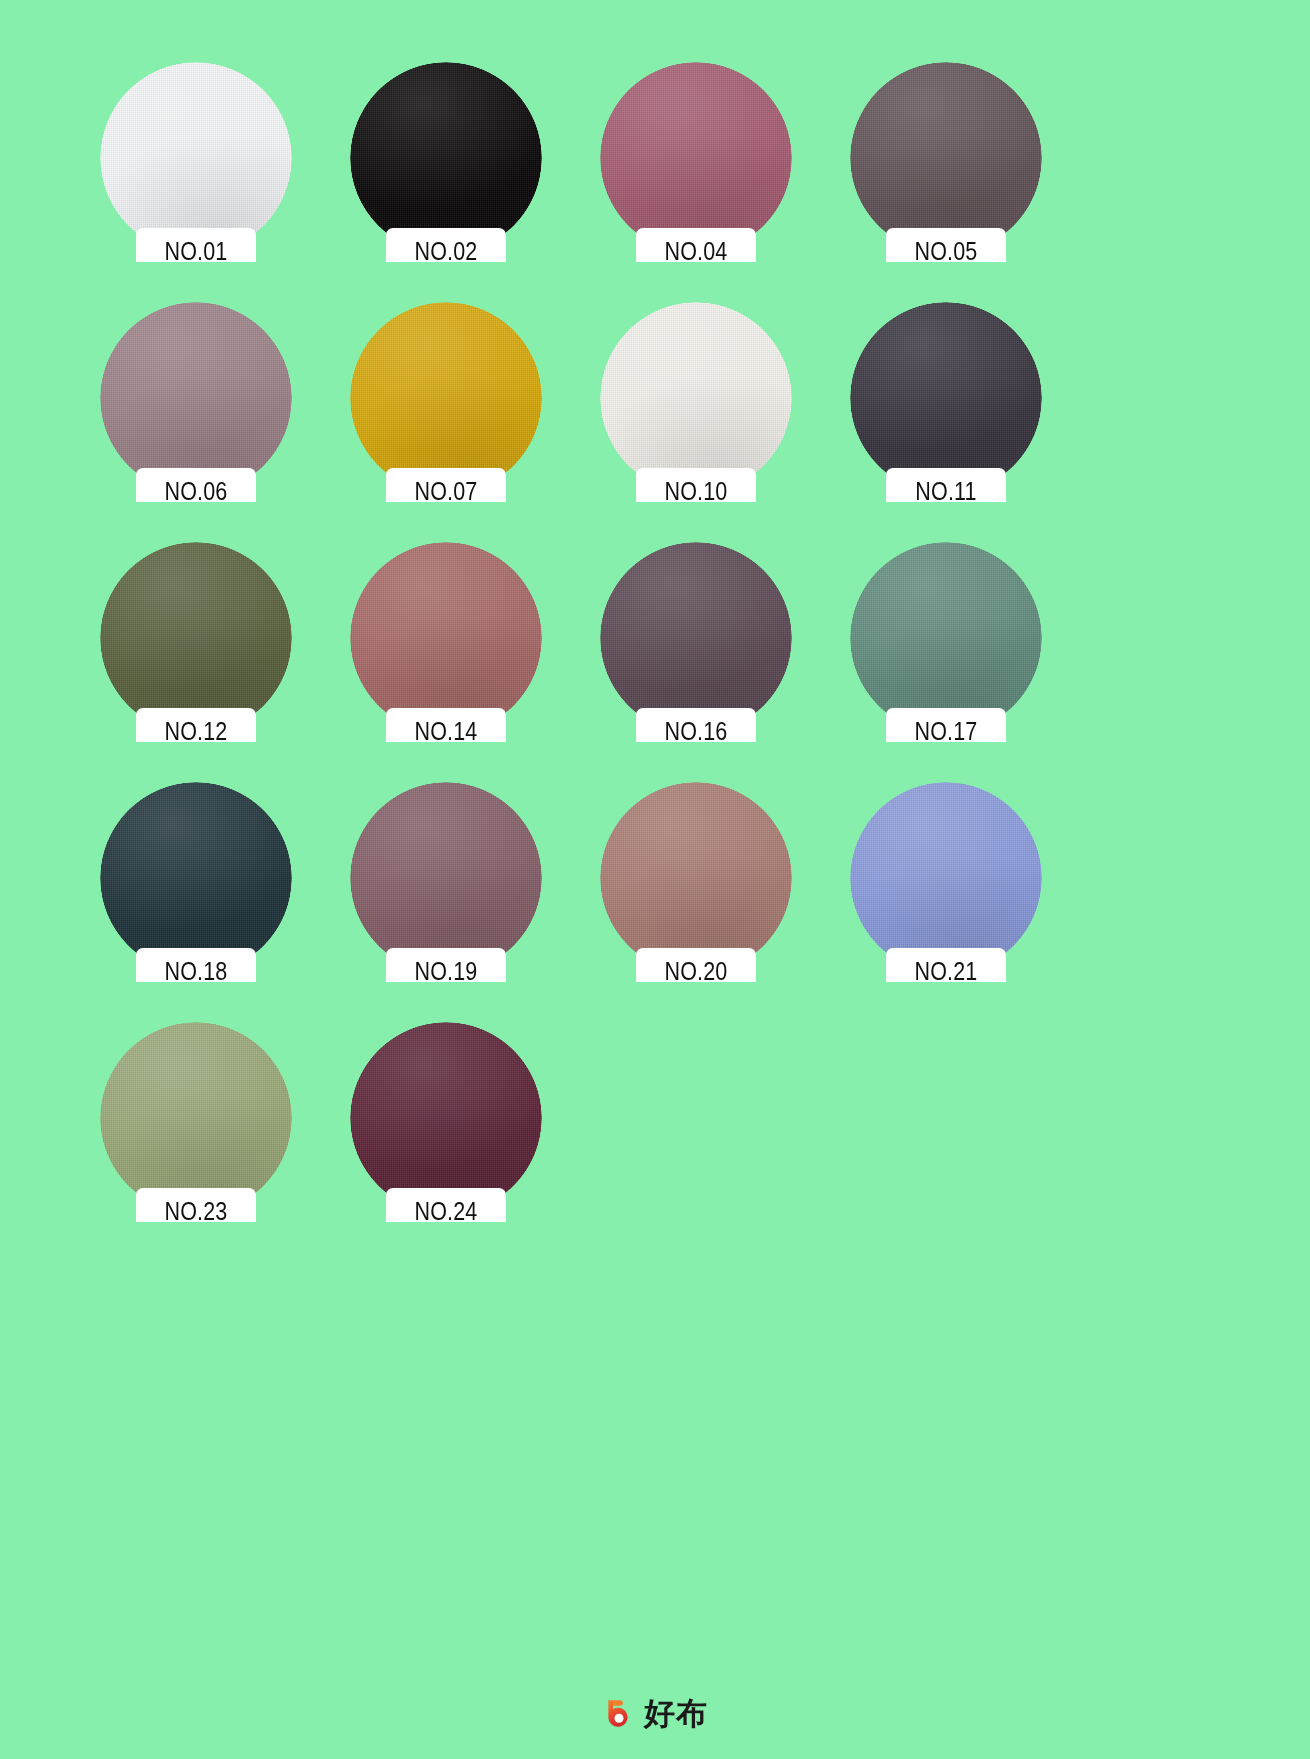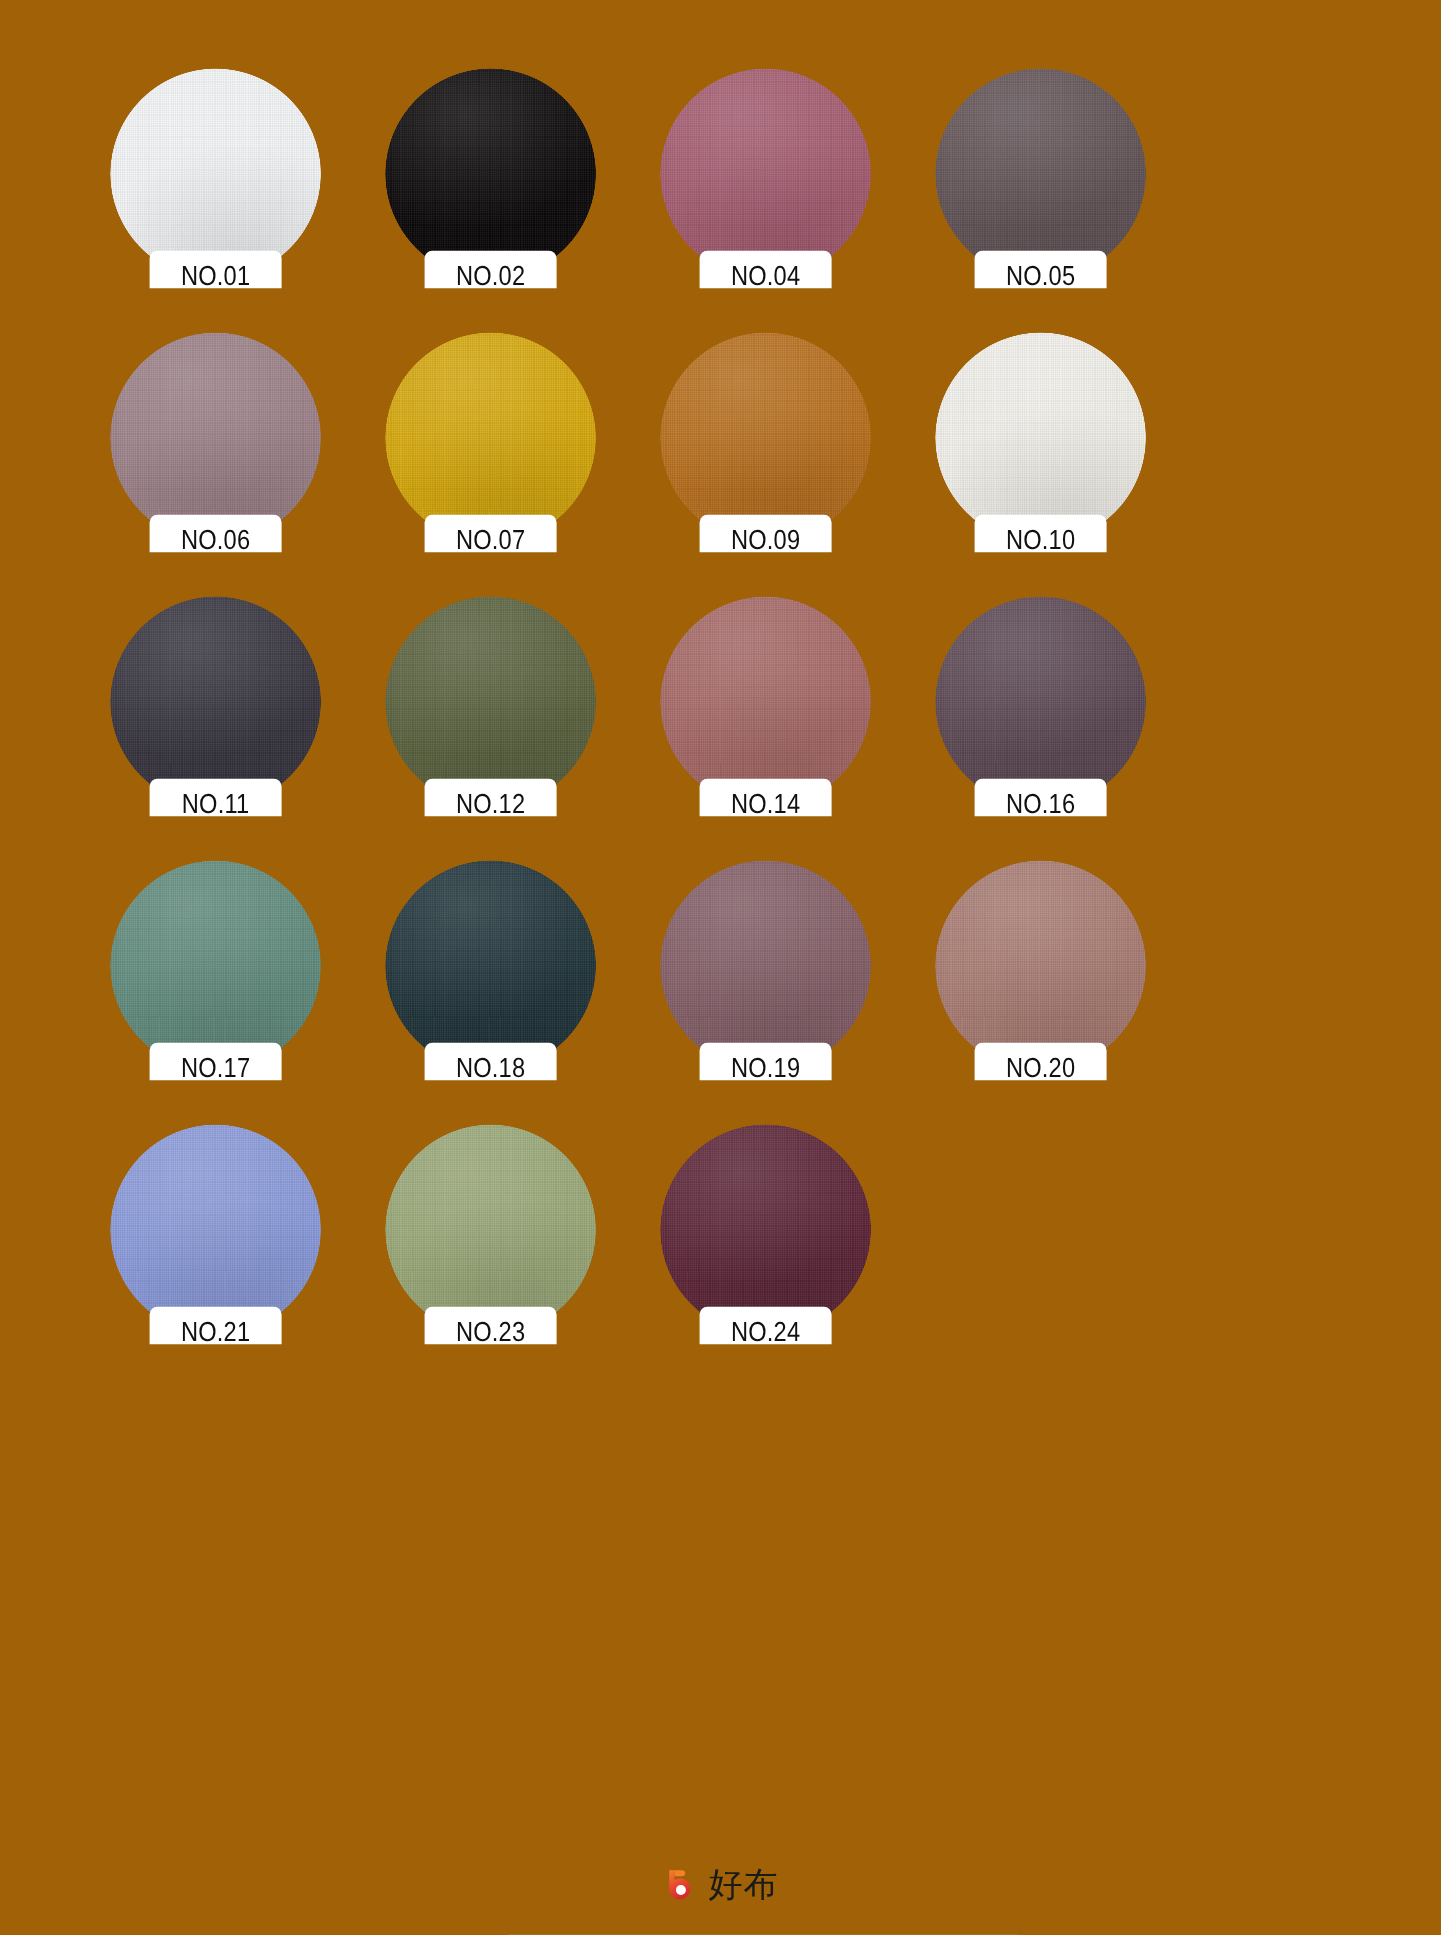--- a/index.html
+++ b/index.html
@@ -12,21 +12,21 @@
     height: 1759px;
     font-family: "Liberation Sans", sans-serif;
     overflow: hidden;
     position: relative;
   }
 
   .sheet {
     width: 1310px;
     height: 1759px;
     position: relative;
-    background: #a16207;
+    background: #86efac;
     box-sizing: border-box;
   }
 
   .swatch-grid {
     position: absolute;
     left: 97px;
     top: 62px;
     width: 1000px;
     display: grid;
     grid-template-columns: repeat(4, 250px);
@@ -131,21 +131,21 @@
 
   .brand-mark {
     width: 34px;
     height: 34px;
     display: block;
   }
 
   .brand-text {
     font-family: "Liberation Sans", sans-serif;
     font-size: 31px;
-    font-weight: 400;
+    font-weight: 700;
     color: #1a1a1a;
     letter-spacing: 1px;
     line-height: 34px;
   }
 </style>
 </head>
 <body>
 
 <div class="sheet">
 
@@ -183,27 +183,20 @@
           <div class="chip" style="background: rgb(156, 130, 137);"></div>
           <div class="notch"></div>
           <div class="chip-label">NO.06</div>
         </div>
       </div>
       <div class="swatch">
         <div class="chip-wrap">
           <div class="chip" style="background: rgb(214, 168, 12);"></div>
           <div class="notch"></div>
           <div class="chip-label">NO.07</div>
-        </div>
-      </div>
-      <div class="swatch">
-        <div class="chip-wrap">
-          <div class="chip" style="background: rgb(184, 112, 31);"></div>
-          <div class="notch"></div>
-          <div class="chip-label">NO.09</div>
         </div>
       </div>
       <div class="swatch">
         <div class="chip-wrap">
           <div class="chip" style="background: rgb(242, 240, 235);"></div>
           <div class="notch"></div>
           <div class="chip-label">NO.10</div>
         </div>
       </div>
       <div class="swatch">

